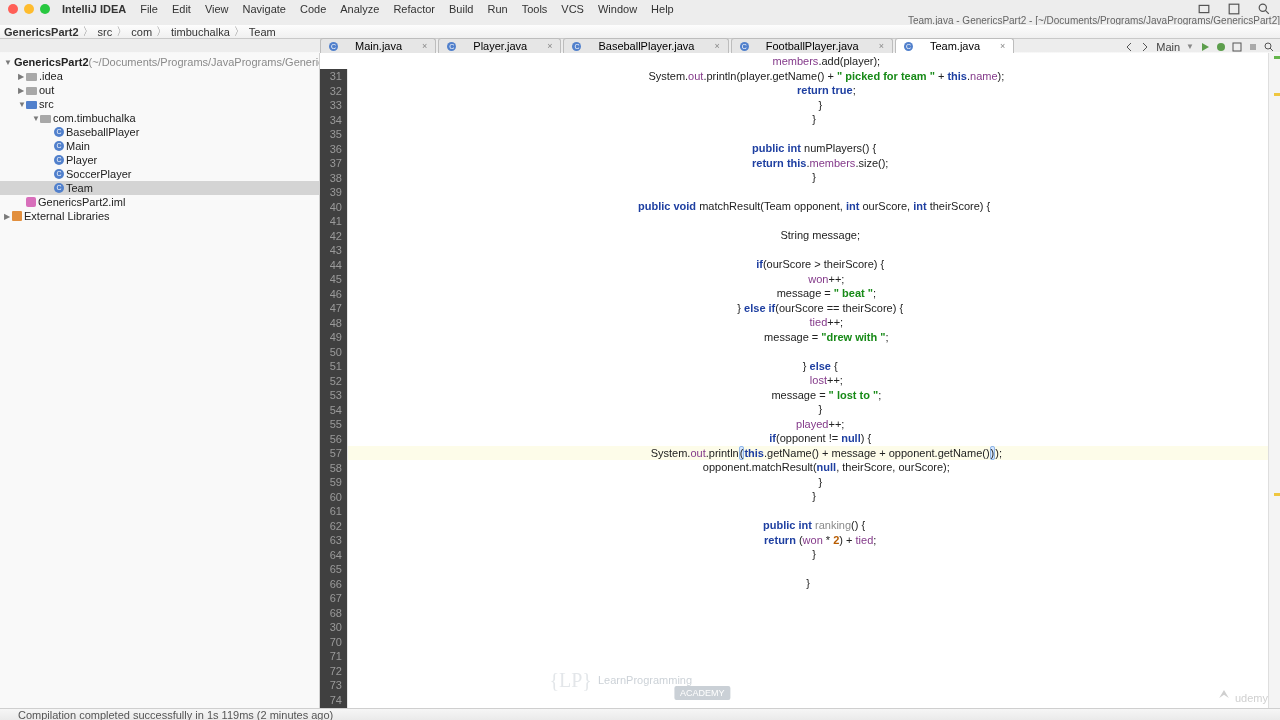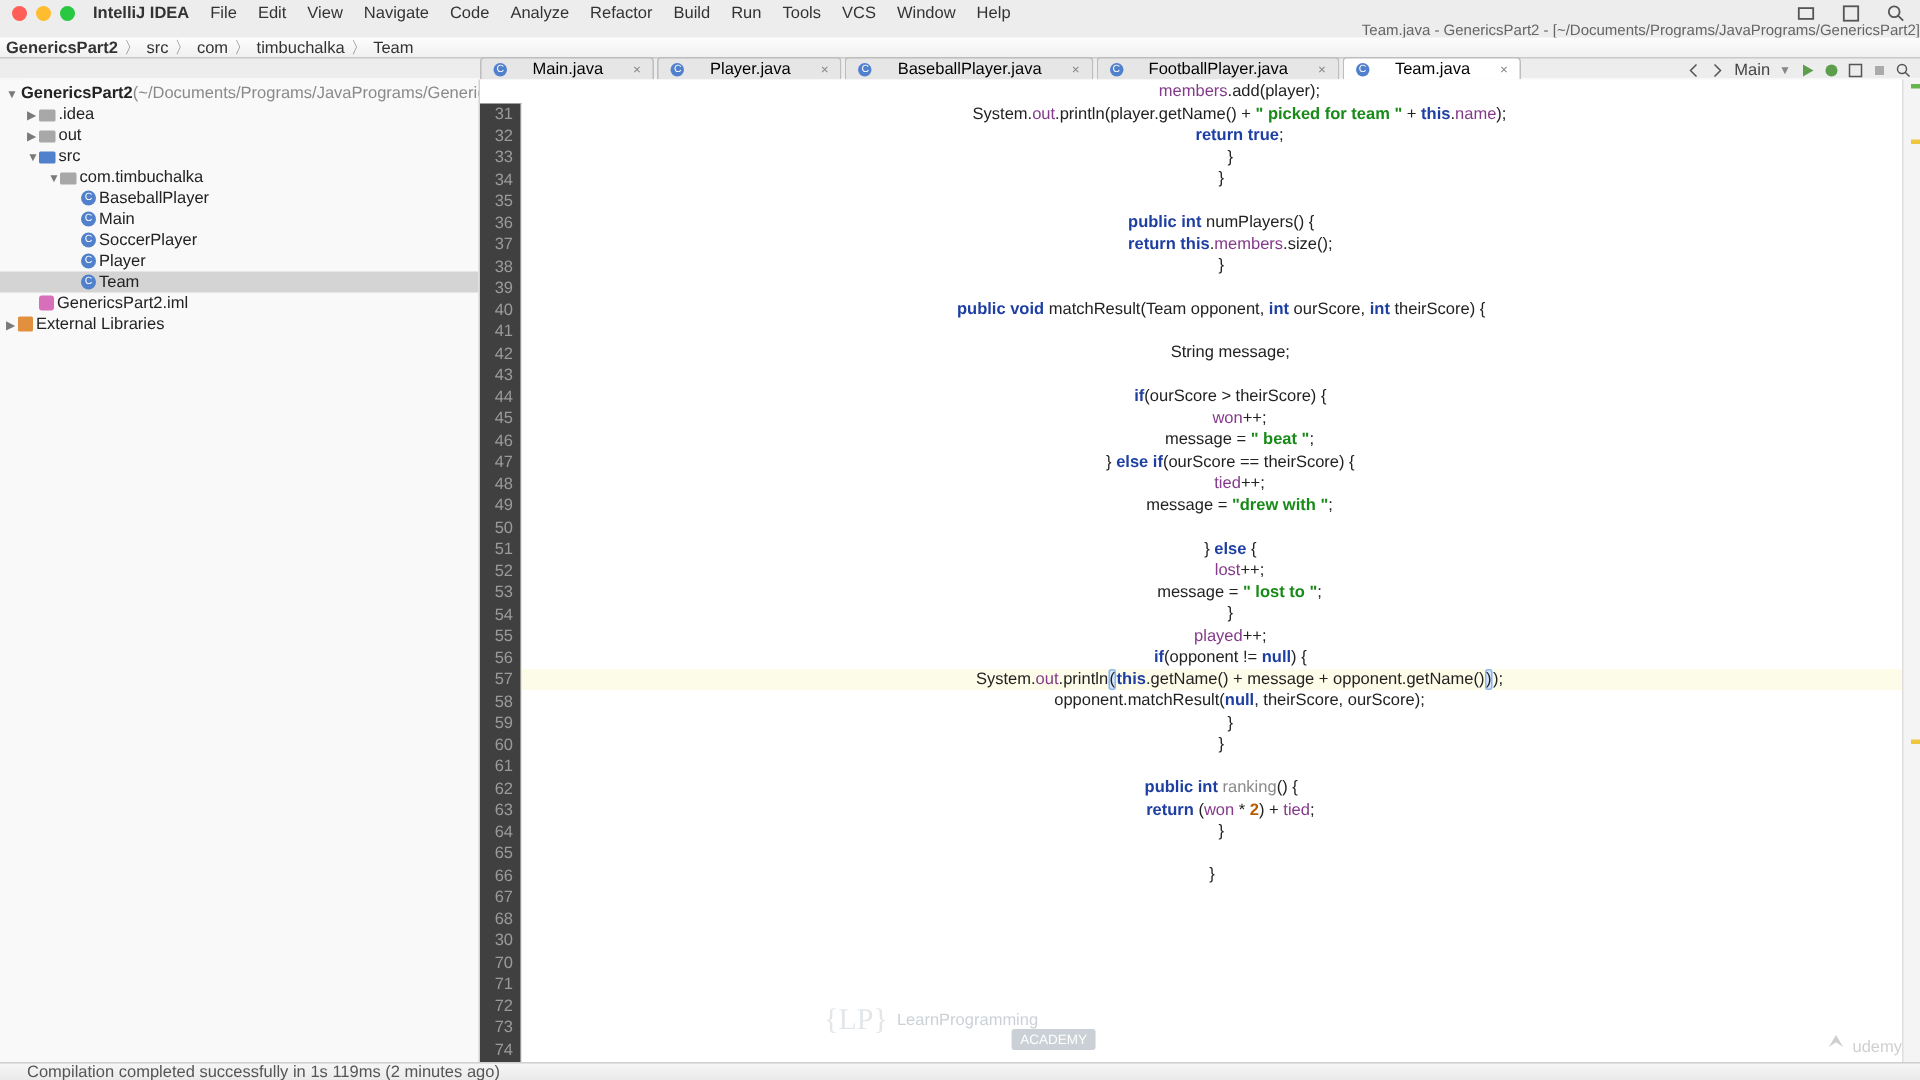--- a/index.html
+++ b/index.html
@@ -235,26 +235,26 @@
         <span class="tree-text">BaseballPlayer</span>
       </div>
       <div class="tree-row" style="padding-left: 46px;">
         <span class="tw"></span>
         <span class="fi jclass">C</span>
         <span class="tree-text">Main</span>
       </div>
       <div class="tree-row" style="padding-left: 46px;">
         <span class="tw"></span>
         <span class="fi jclass">C</span>
+        <span class="tree-text">Player</span>
+      </div>
+      <div class="tree-row" style="padding-left: 46px;">
+        <span class="tw"></span>
+        <span class="fi jclass">C</span>
         <span class="tree-text">SoccerPlayer</span>
-      </div>
-      <div class="tree-row" style="padding-left: 46px;">
-        <span class="tw"></span>
-        <span class="fi jclass">C</span>
-        <span class="tree-text">Player</span>
       </div>
       <div class="tree-row sel" style="padding-left: 46px;">
         <span class="tw"></span>
         <span class="fi jclass">C</span>
         <span class="tree-text">Team</span>
       </div>
       <div class="tree-row" style="padding-left: 18px;">
         <span class="tw"></span>
         <span class="fi iml"></span>
         <span class="tree-text">GenericsPart2.iml</span>

